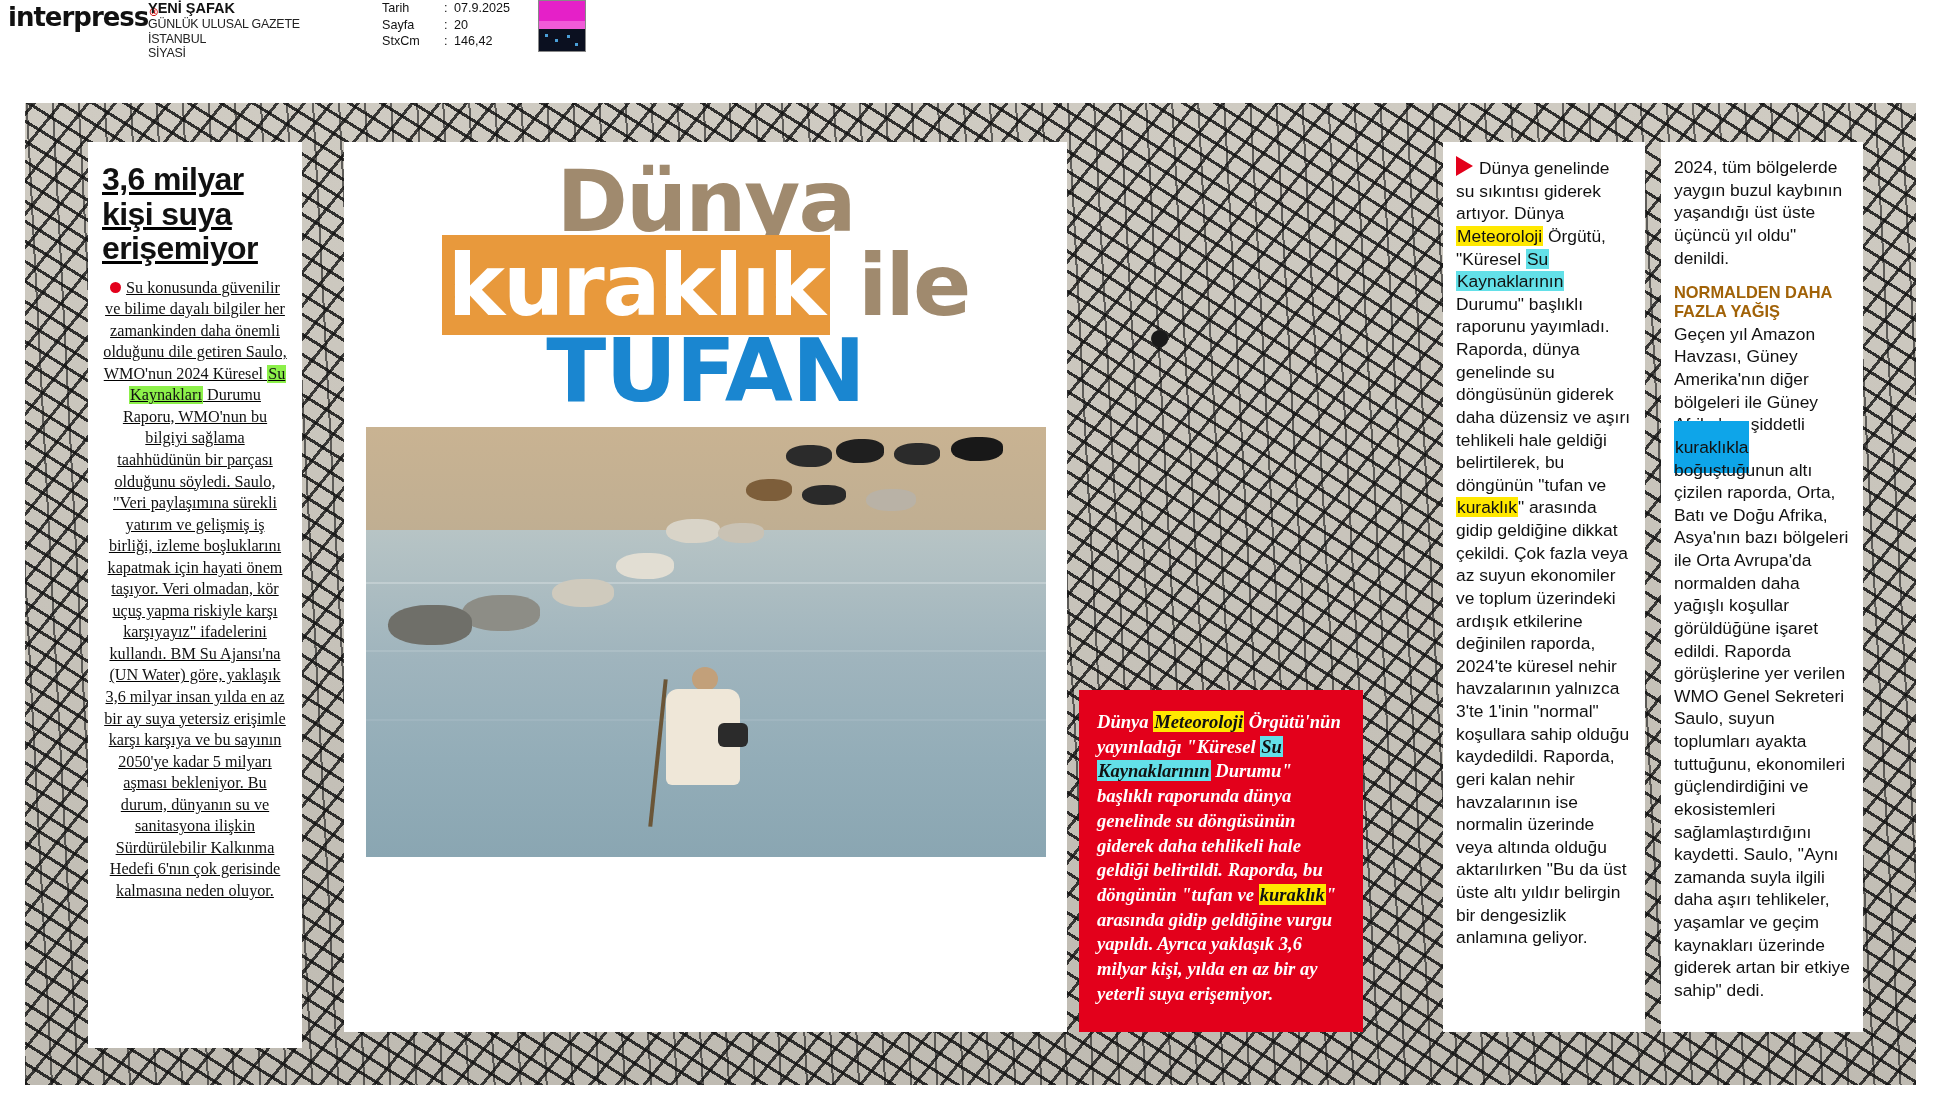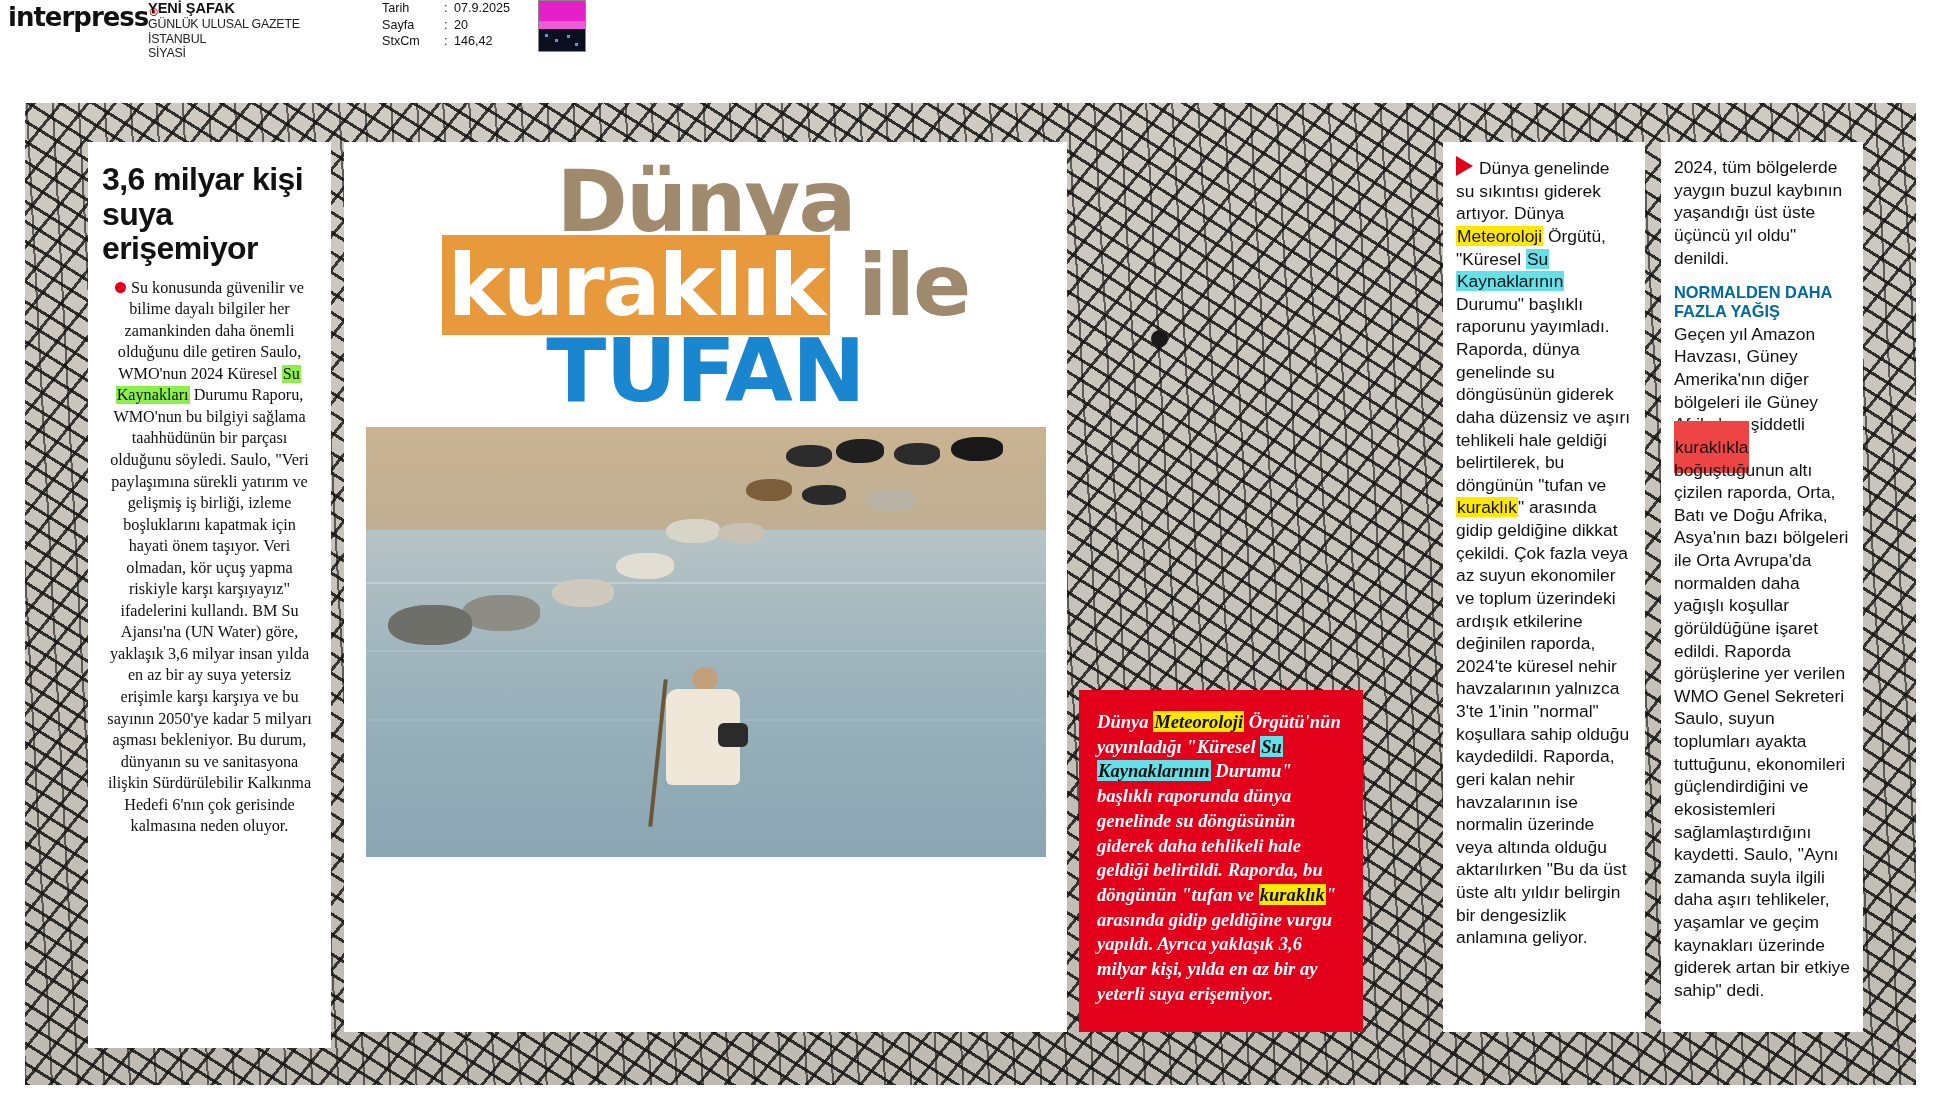--- a/index.html
+++ b/index.html
@@ -115,23 +115,24 @@
   .page-inner {
     position: absolute;
     left: 14px; top: 14px;
     width: 1863px; height: 954px;
   }
 
   
   .col-left {
     position: absolute;
     left: 49px; top: 25px;
-    width: 243px; height: 906px;
+    width: 214px; height: 906px;
     background: #ffffff;
     padding: 20px 14px 20px 14px;
+    text-decoration: underline;
   }
   .col-left h1 {
     margin: 0 0 12px 0;
     font-size: 32px;
     line-height: 1.08;
     font-weight: bold;
     color: #111;
     letter-spacing: -0.6px;
     font-family: "Liberation Sans", sans-serif;
   }
@@ -147,21 +148,21 @@
     display:inline-block;
     width: 11px; height: 11px;
     border-radius: 50%;
     background: #e3001b;
     margin-right: 5px;
     vertical-align: baseline;
   }
   mark.g { background: #8cf04a; color:#111; padding:0 1px; }
   mark.y { background: #ffe800; color:#111; padding:0 1px; }
   mark.c { background: #63e0e8; color:#111; padding:0 1px; }
-  mark.p { background: #ef4444; color:#111; padding:16px 1px; }
+  mark.p { background: #0ea5e9; color:#111; padding:16px 1px; }
   mark.y2 { background: #ffe800; color:#111; padding:0 1px; }
 
   
   .col-center {
     position: absolute;
     left: 305px; top: 25px;
     width: 723px; height: 890px;
     background: #ffffff;
   }
   .headline {
@@ -272,21 +273,21 @@
     line-height: 1.30;
     color: #111;
     font-family: Liberation Sans, sans-serif;
   }
   .col-r2 .subhead {
     font-family: "Liberation Sans", sans-serif;
     font-weight: bold;
     font-size: 16.4px;
     line-height: 1.15;
     margin: 14px 0 2px 0;
-    color:#0369a1;
+    color:#a16207;
   }
   .tri {
     display:inline-block;
     width:0;height:0;
     border-left: 17px solid #e3001b;
     border-top: 10px solid transparent;
     border-bottom: 10px solid transparent;
     margin-right: 6px;
     vertical-align: -2px;
   }

